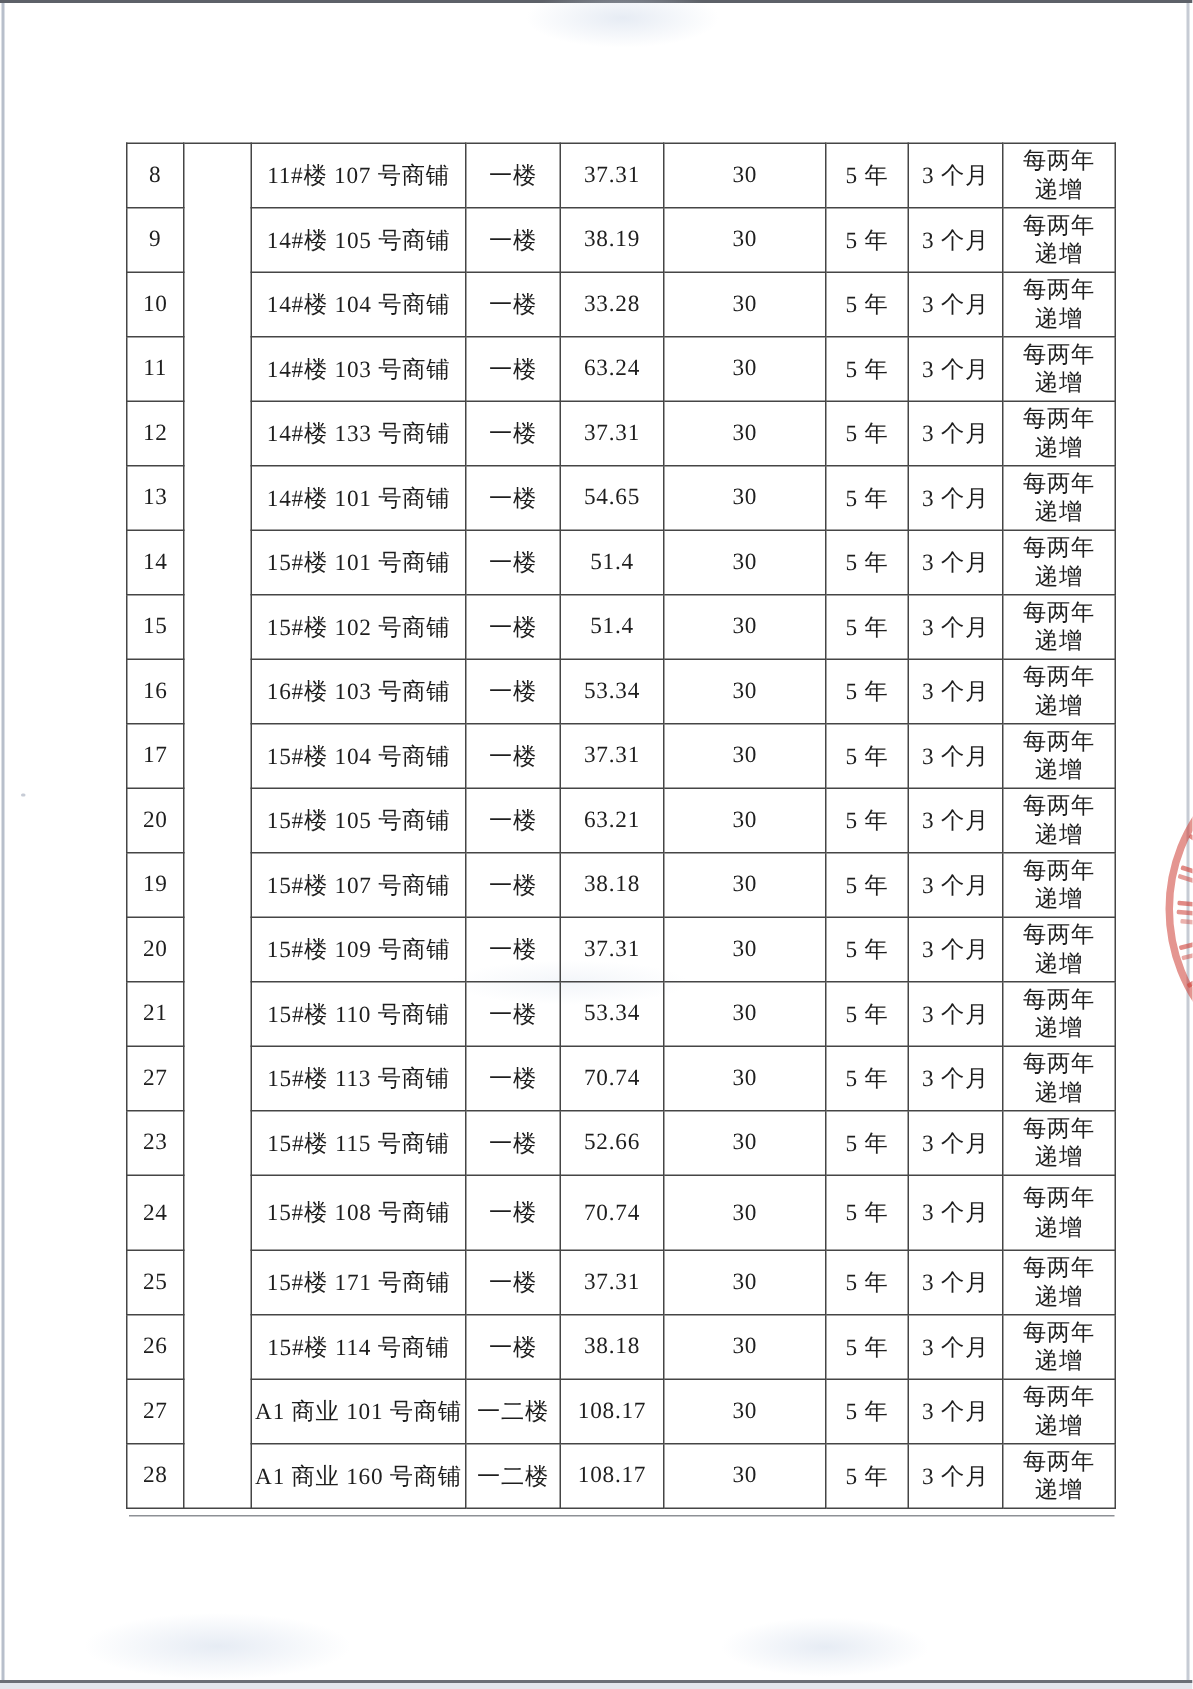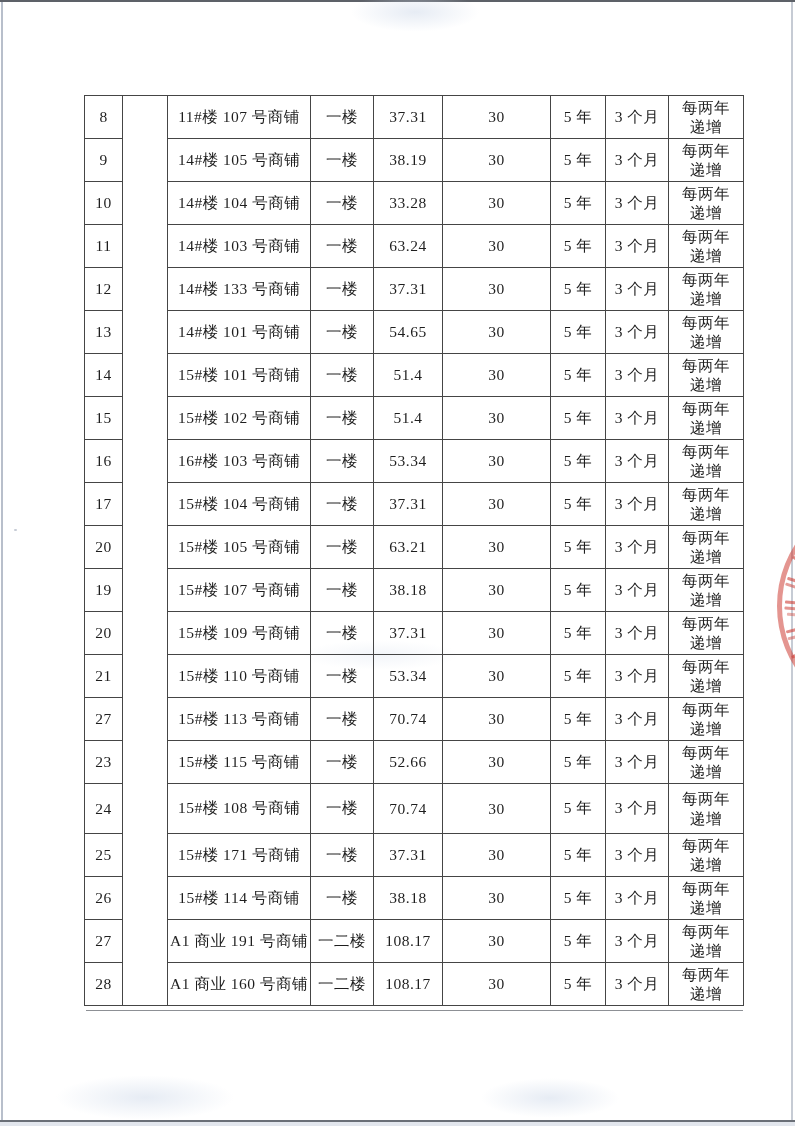--- a/index.html
+++ b/index.html
@@ -361,21 +361,21 @@
         <td>30</td>
         <td>5 年</td>
         <td>3 个月</td>
         <td class="esc">
           <div>每两年</div>
           <div>递增</div>
         </td>
       </tr>
       <tr>
         <td>27</td>
-        <td>A1 商业 191 号商铺</td>
+        <td>A1 商业 101 号商铺</td>
         <td>一二楼</td>
         <td class="area">108.17</td>
         <td>30</td>
         <td>5 年</td>
         <td>3 个月</td>
         <td class="esc">
           <div>每两年</div>
           <div>递增</div>
         </td>
       </tr>

